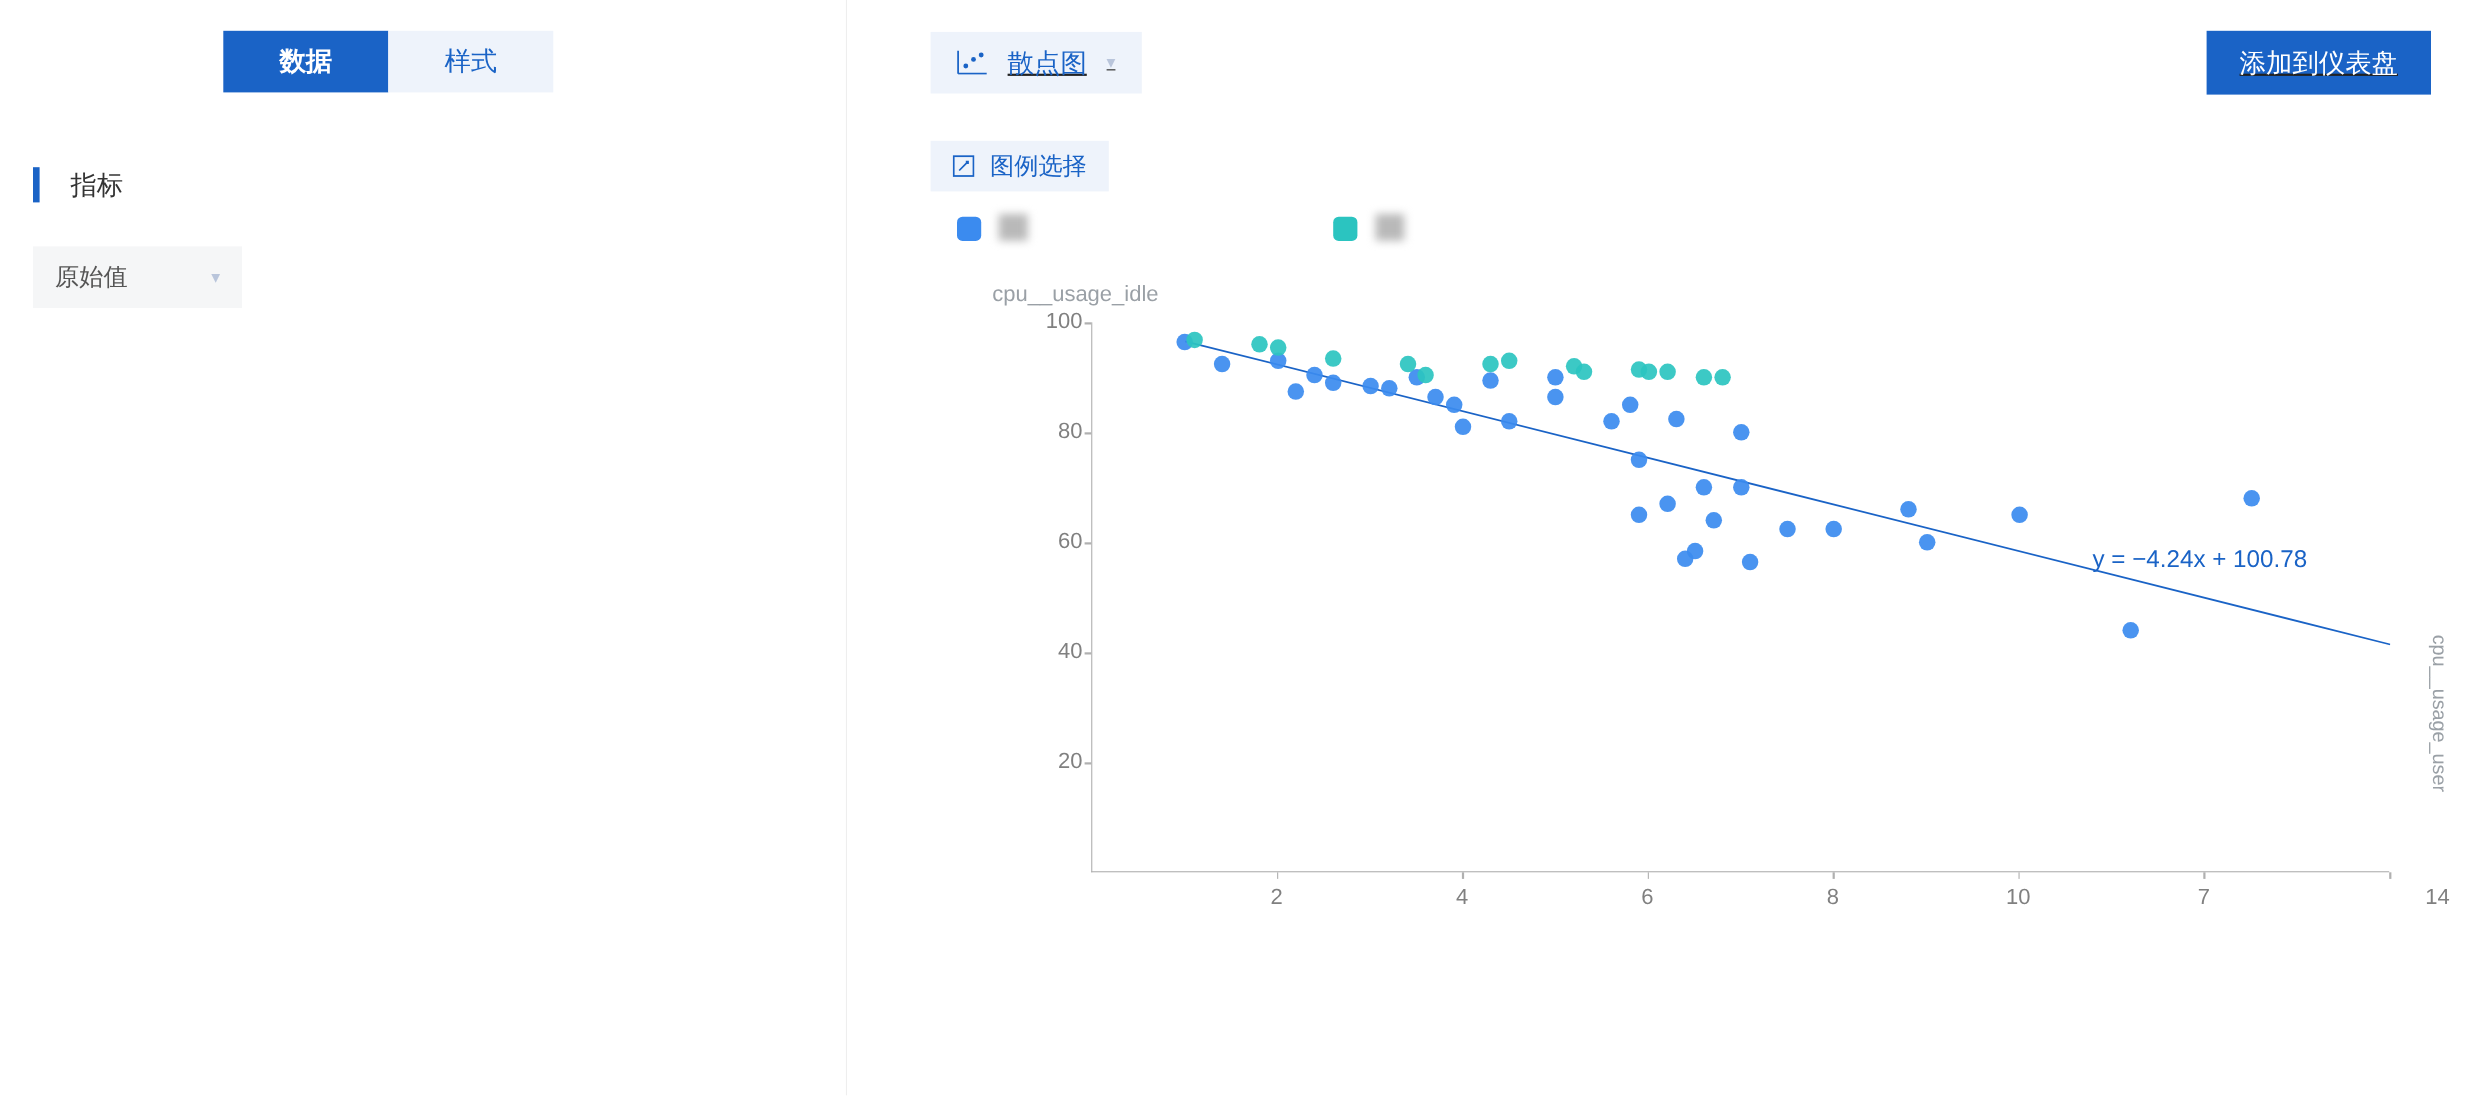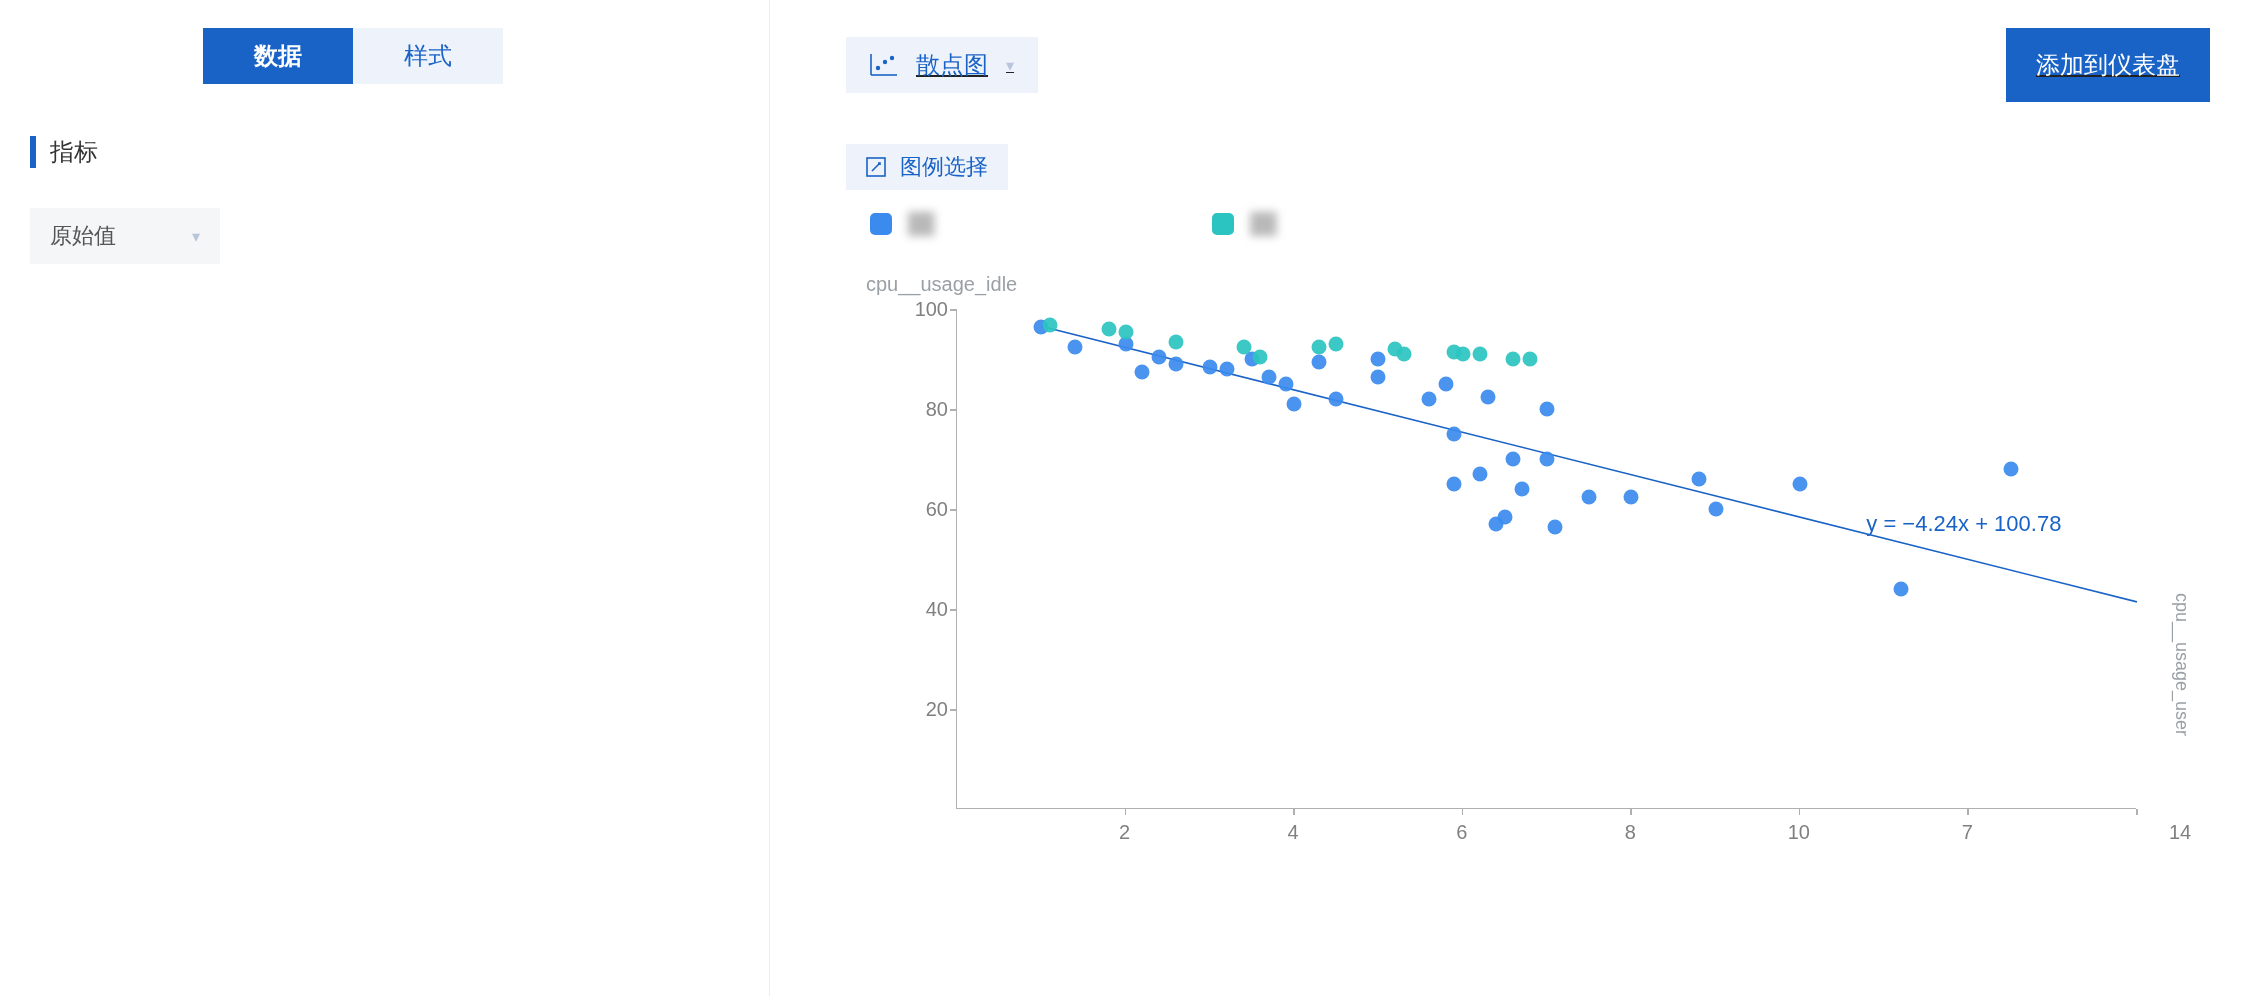--- a/index.html
+++ b/index.html
@@ -43,22 +43,22 @@
     font-weight: 600;
   }
   .tab-inactive {
     background: #eef3fb;
     color: #1a63c6;
   }
 
   .section-title {
     display: flex;
     align-items: flex-end;
-    margin-top: 52px;
-    gap: 14px;
+    margin-top: 68px;
+    gap: 28px;
   }
   .section-bar {
     width: 6px;
     height: 32px;
     background: #1a63c6;
   }
   .section-label {
     font-size: 24px;
     color: #333;
   }
@@ -105,21 +105,21 @@
     font-size: 24px;
   }
   .scatter-icon-svg { width: 28px; height: 22px; }
 
   .primary-btn {
     background: #1a63c6;
     color: #fff;
     font-size: 24px;
     font-weight: 500;
     border: none;
-    height: 74px;
+    height: 58px;
     padding: 0 30px;
     cursor: pointer;
   }
 
   .legend-select {
     display: inline-flex;
     align-items: center;
     gap: 14px;
     background: #eef3fb;
     height: 46px;
@@ -150,21 +150,21 @@
   }
   .blurred {
     filter: blur(4px);
     letter-spacing: -2px;
     font-weight: 700;
   }
 
   .chart-container {
     position: relative;
     margin-top: 38px;
-    margin-left: 20px;
+    margin-left: 56px;
     width: 1300px;
     height: 600px;
   }
   .y-title {
     position: absolute;
     left: 0;
     top: 0;
     font-size: 20px;
     color: #9aa0a6;
   }

